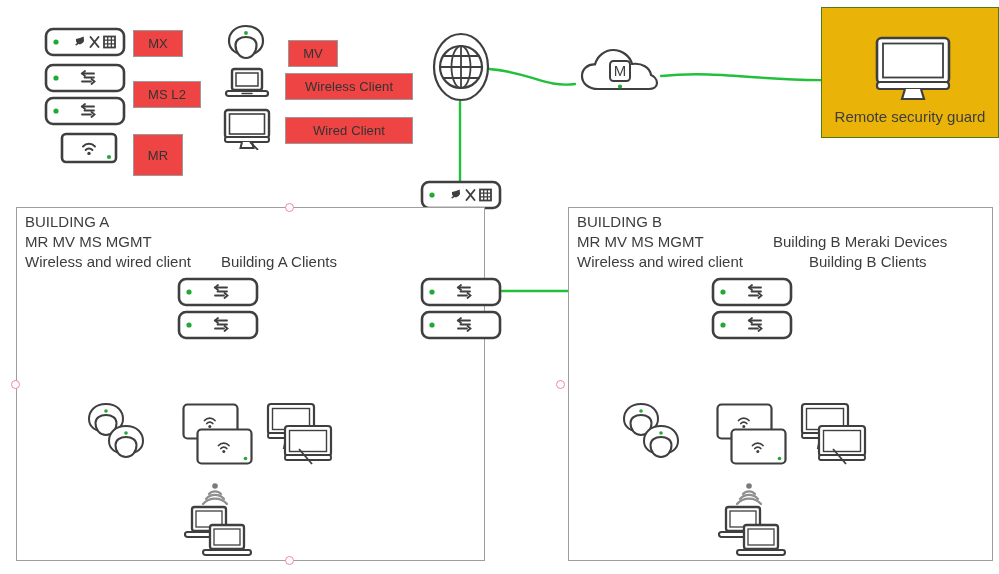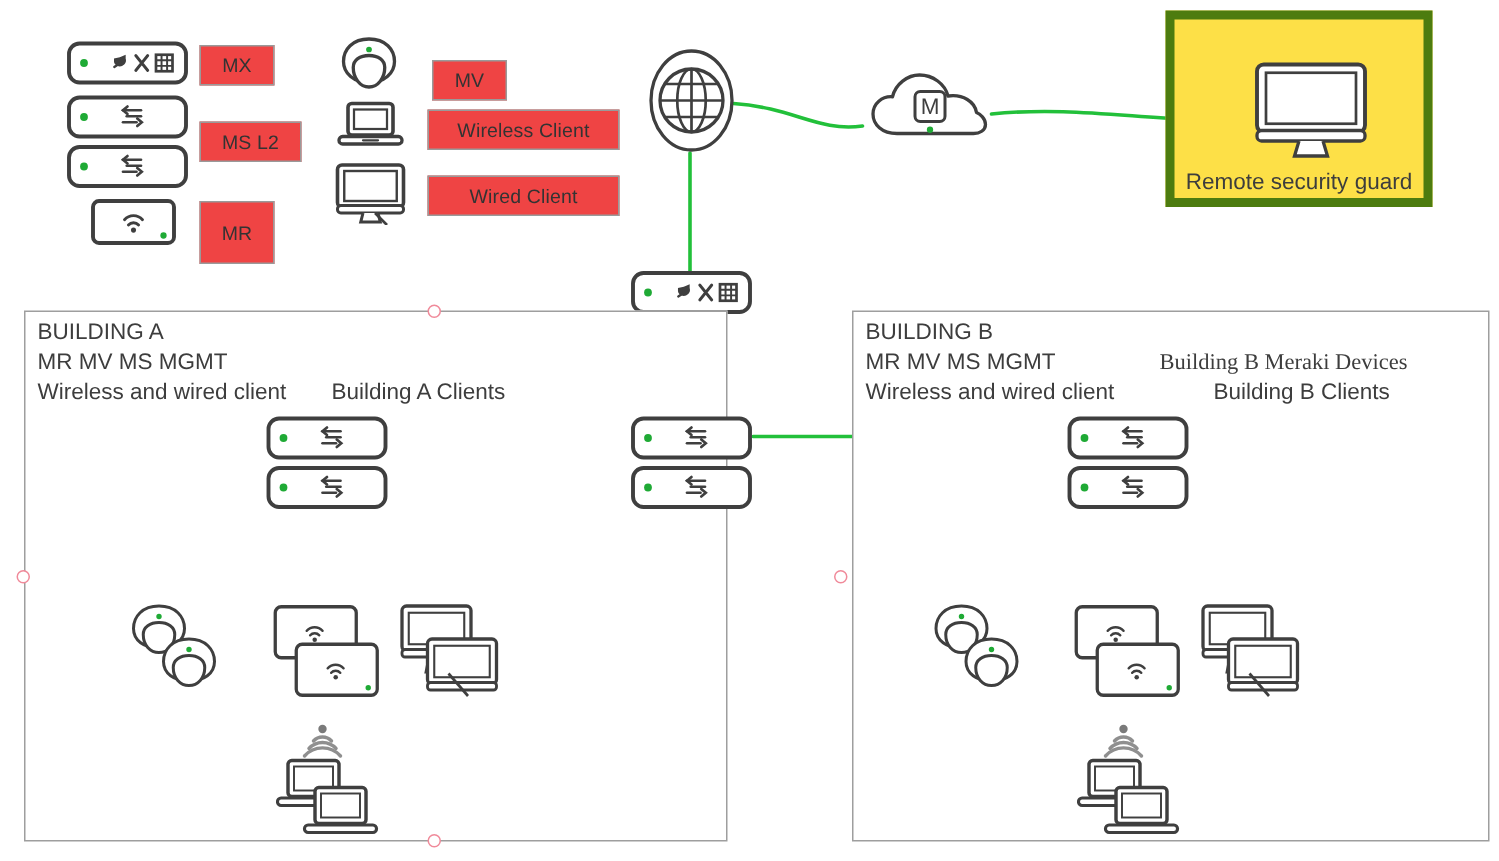--- a/index.html
+++ b/index.html
@@ -53,23 +53,24 @@
     position: absolute;
     color: #3d3d3d;
     font-size: 15px;
     white-space: nowrap;
     line-height: 20px;
   }
 
   
   .guardbox {
     position: absolute;
-    border: 6px solid #4d7c0f;
-    background: #fde047;
+    border: 1px solid #4d7c0f;
+    background: #eab308;
     box-sizing: border-box;
+    margin-left: 44px;
   }
   .guard-label {
     position: absolute;
     width: 100%;
     text-align: center;
     color: #3d3d3d;
     font-size: 15px;
     white-space: nowrap;
   }
 
@@ -325,21 +326,21 @@
         <path d="M41 8 L38 10.5 L41 13"></path>
           <path d="M47.5 16 L50.5 18.5 L47.5 21"></path>
       </g>
     </svg>
   </div>
 
   <div class="building" style="left:568px; top:207px; width:425px; height:354px;">
     <div class="bldg-title" style="left:8px; top:4px;">BUILDING B</div>
     <div class="bldg-title" style="left:8px; top:24px;">MR MV MS MGMT</div>
     <div class="bldg-title" style="left:8px; top:44px;">Wireless and wired client</div>
-    <div class="bldg-col2" style="left:204px; top:24px;font-family:Liberation Serif, serif;">Building B Meraki Devices</div>
+    <div class="bldg-col2" style="left:204px; top:24px;">Building B Meraki Devices</div>
     <div class="bldg-col2" style="left:204px; top:44px;margin-left:36px;">Building B Clients</div>
   </div>
 
   <div class="devicewrap" style="left:711px; top:277px;">
     <svg width="82" height="30" viewBox="0 0 82 30">
       <rect x="2" y="2" width="78" height="26" rx="7" ry="7" fill="#fff" stroke="#3f3f3f" stroke-width="2.6"></rect>
       <circle cx="12" cy="15" r="2.6" fill="#1faa35"></circle>
       <g stroke="#3f3f3f" stroke-width="1.8" stroke-linecap="round" fill="none">
         <path d="M38 10.5 H50"></path>
           <path d="M40.5 14.5 H50"></path>

